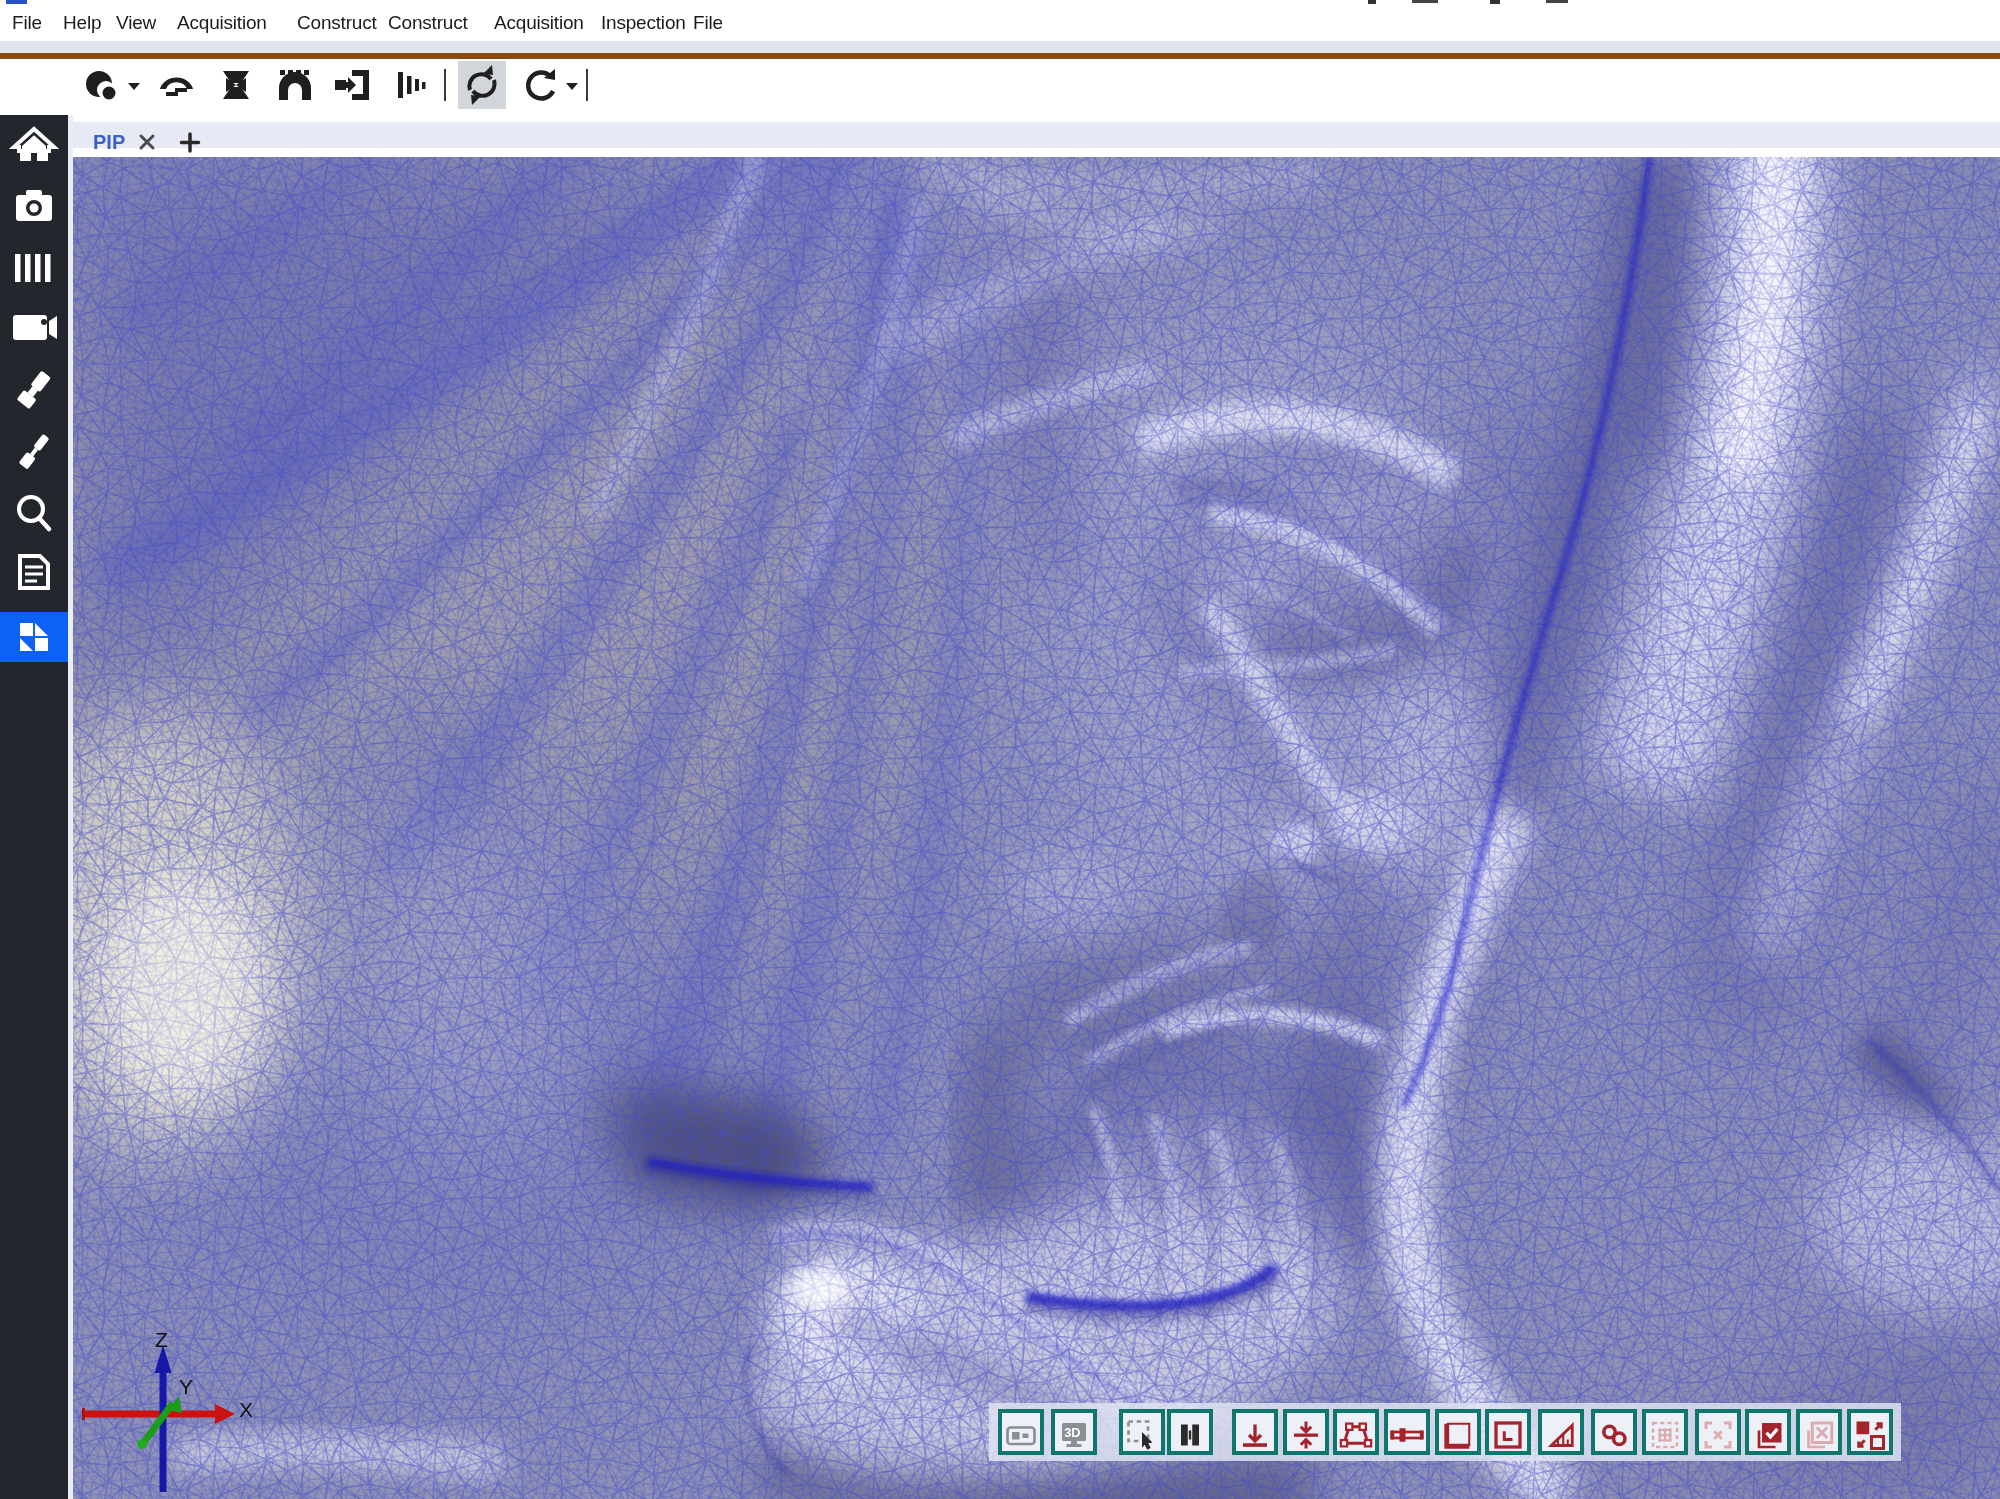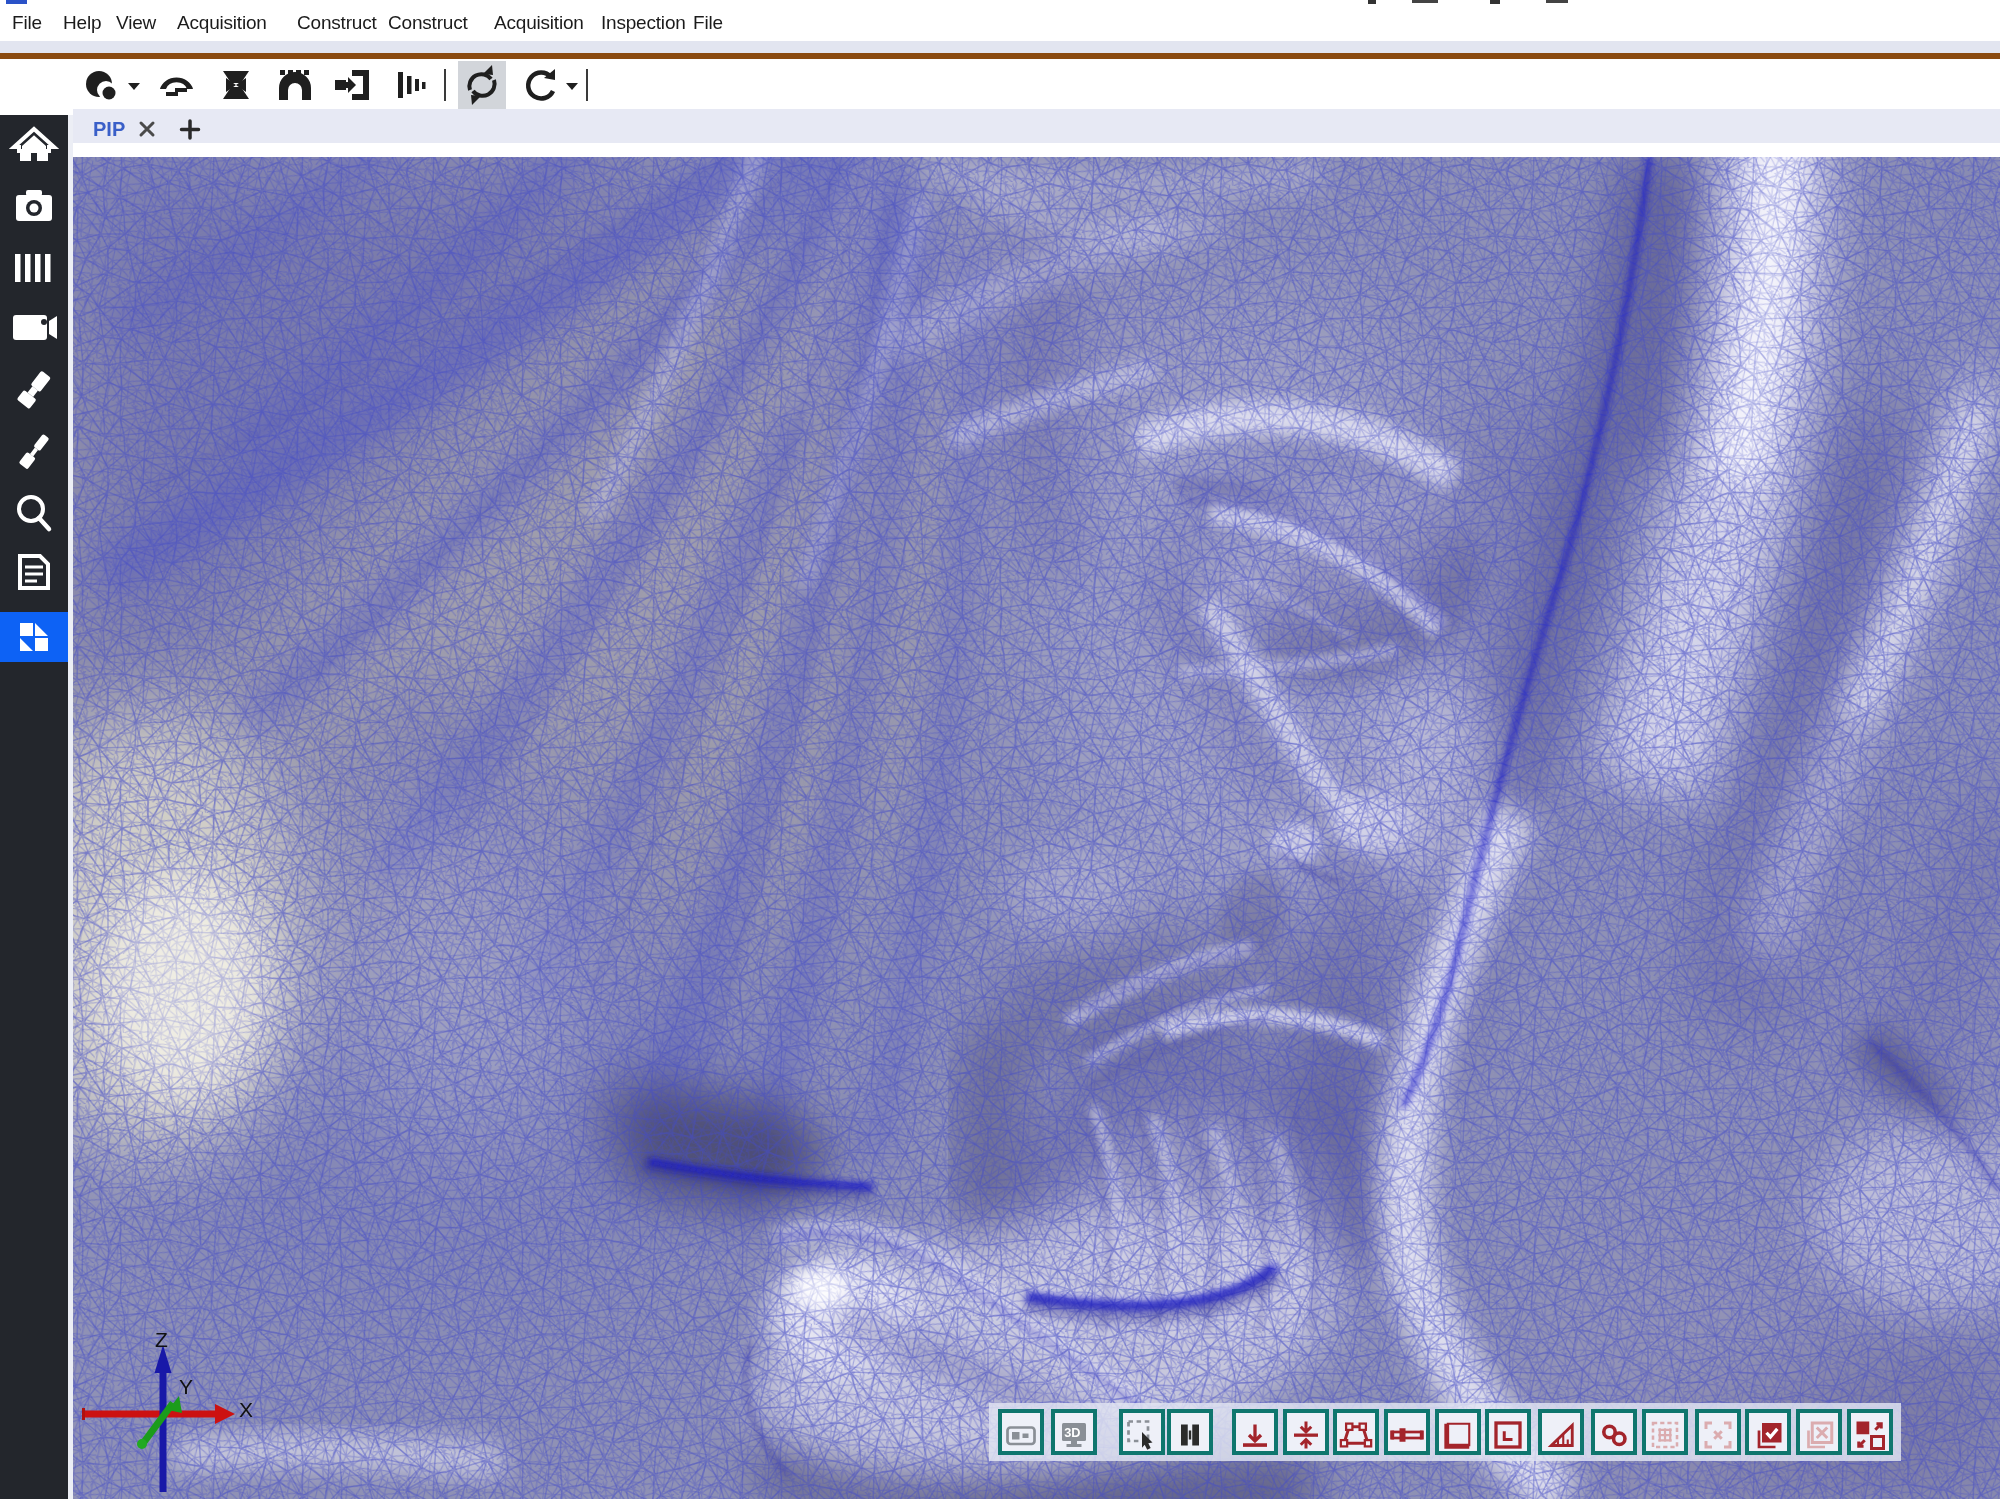--- a/index.html
+++ b/index.html
@@ -6,21 +6,21 @@
 #app { position:relative; width:2000px; height:1499px; }
 #titleicon { position:absolute; left:6px; top:0; width:21px; height:4px; background:#2a52c8; }
 #menubar { position:absolute; left:0; top:5px; width:2000px; height:36px; background:#fff;
   color:#1b1b1b; font-size:19px; letter-spacing:-0.2px; }
 #menubar span { position:absolute; top:7px; }
 #strip1 { position:absolute; left:0; top:41px; width:2000px; height:12px; background:#e2e5f0; }
 #brown { position:absolute; left:0; top:53px; width:2000px; height:6px; background:#8a4a10; }
 #toolbar { position:absolute; left:0; top:59px; width:2000px; height:56px; background:#fff; }
 #sidebar { position:absolute; left:0; top:115px; width:68px; height:1384px; background:#23262c; }
 #sidegap { position:absolute; left:68px; top:115px; width:5px; height:1384px; background:#eceef5; }
-#tabstrip { position:absolute; left:73px; top:109px; width:1927px; height:34px; background:#e7e9f4; }
+#tabstrip { position:absolute; left:73px; top:122px; width:1927px; height:26px; background:#e7e9f4; }
 #tabstrip .pip { position:absolute; left:20px; top:9px; color:#3a5fc8; font-size:20px; font-weight:bold; }
 #viewport { position:absolute; left:73px; top:157px; width:1927px; height:1342px; background:#b0aa9d; overflow:hidden; }
 #btoolbar { position:absolute; left:916px; top:1246px; width:912px; height:58px;
   background:rgba(226,229,243,0.82); }
 .bbtn { position:absolute; top:6px; width:46px; height:46px; background:#eef0f8;
   border:4px solid #0f766e; }
 .bbtn svg { display:block; margin:0 auto; margin-top:0px; }
 </style></head><body>
 <div id="app">
 <div id="titleicon"></div>

